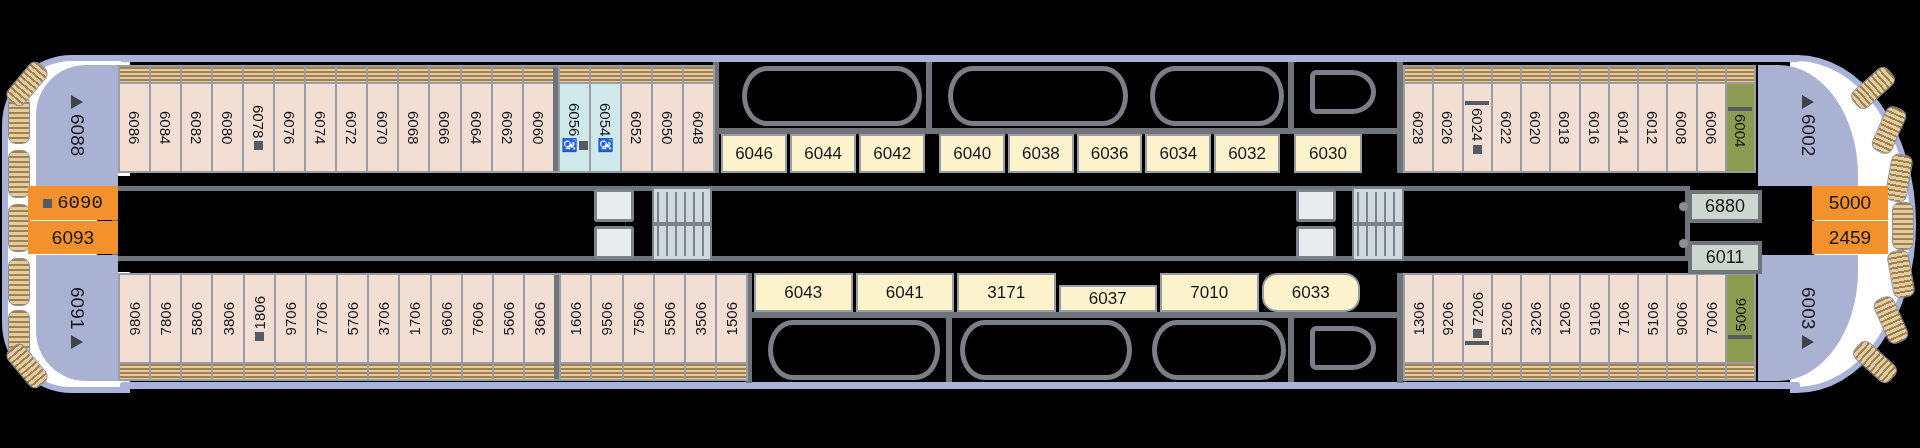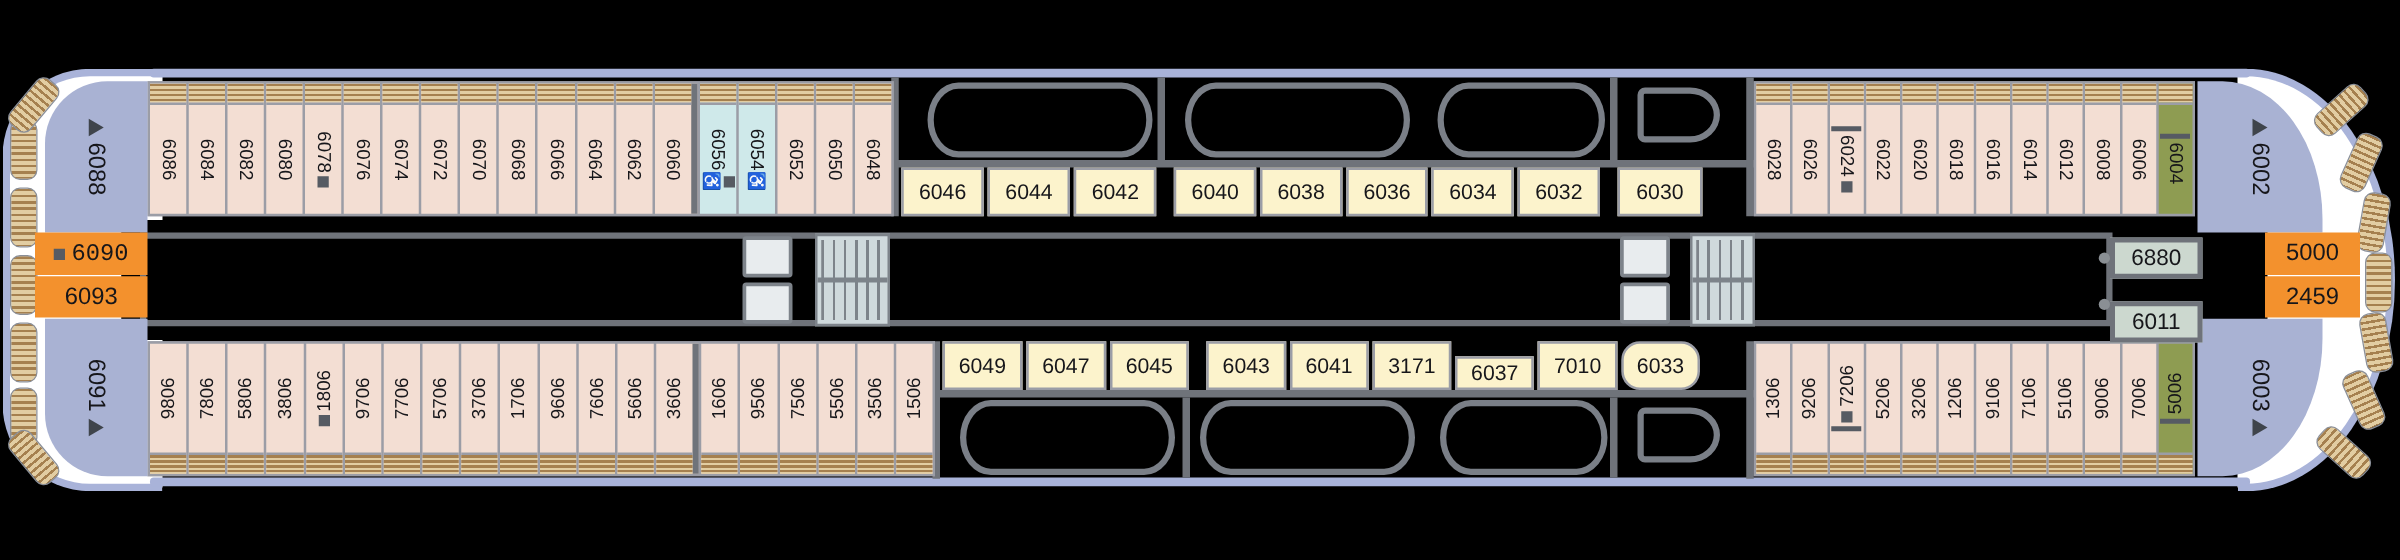--- a/index.html
+++ b/index.html
@@ -528,25 +528,20 @@
         <div class="icell" style="flex: 1 1 0%;">6038</div>
         <div class="icell" style="flex: 1 1 0%;">6036</div>
         <div class="icell" style="flex: 1 1 0%;">6034</div>
         <div class="icell" style="flex: 1 1 0%;">6032</div>
       </div>
       <div class="inside-group" style="flex: 1 1 0%;">
         <div class="icell" style="flex: 1 1 0%;">6030</div>
       </div>
     </div>
   <div class="inside-row" style="left:754px;top:273px;width:606px;height:39px;">
-      <div class="inside-group" style="flex: 3 1 0%;">
-        <div class="icell" style="flex: 1 1 0%;">6049</div>
-        <div class="icell" style="flex: 1 1 0%;">6047</div>
-        <div class="icell" style="flex: 1 1 0%;">6045</div>
-      </div>
       <div class="inside-group" style="flex: 6 1 0%;">
         <div class="icell" style="flex: 1 1 0%;">6043</div>
         <div class="icell" style="flex: 1 1 0%;">6041</div>
         <div class="icell" style="flex: 1 1 0%;">3171</div>
         <div class="icell" style="flex: 1 1 0%; margin-top: 12px;">6037</div>
         <div class="icell" style="flex: 1 1 0%;">7010</div>
         <div class="icell" style="flex: 1 1 0%; border-radius: 15px;">6033</div>
       </div>
     </div>
 

